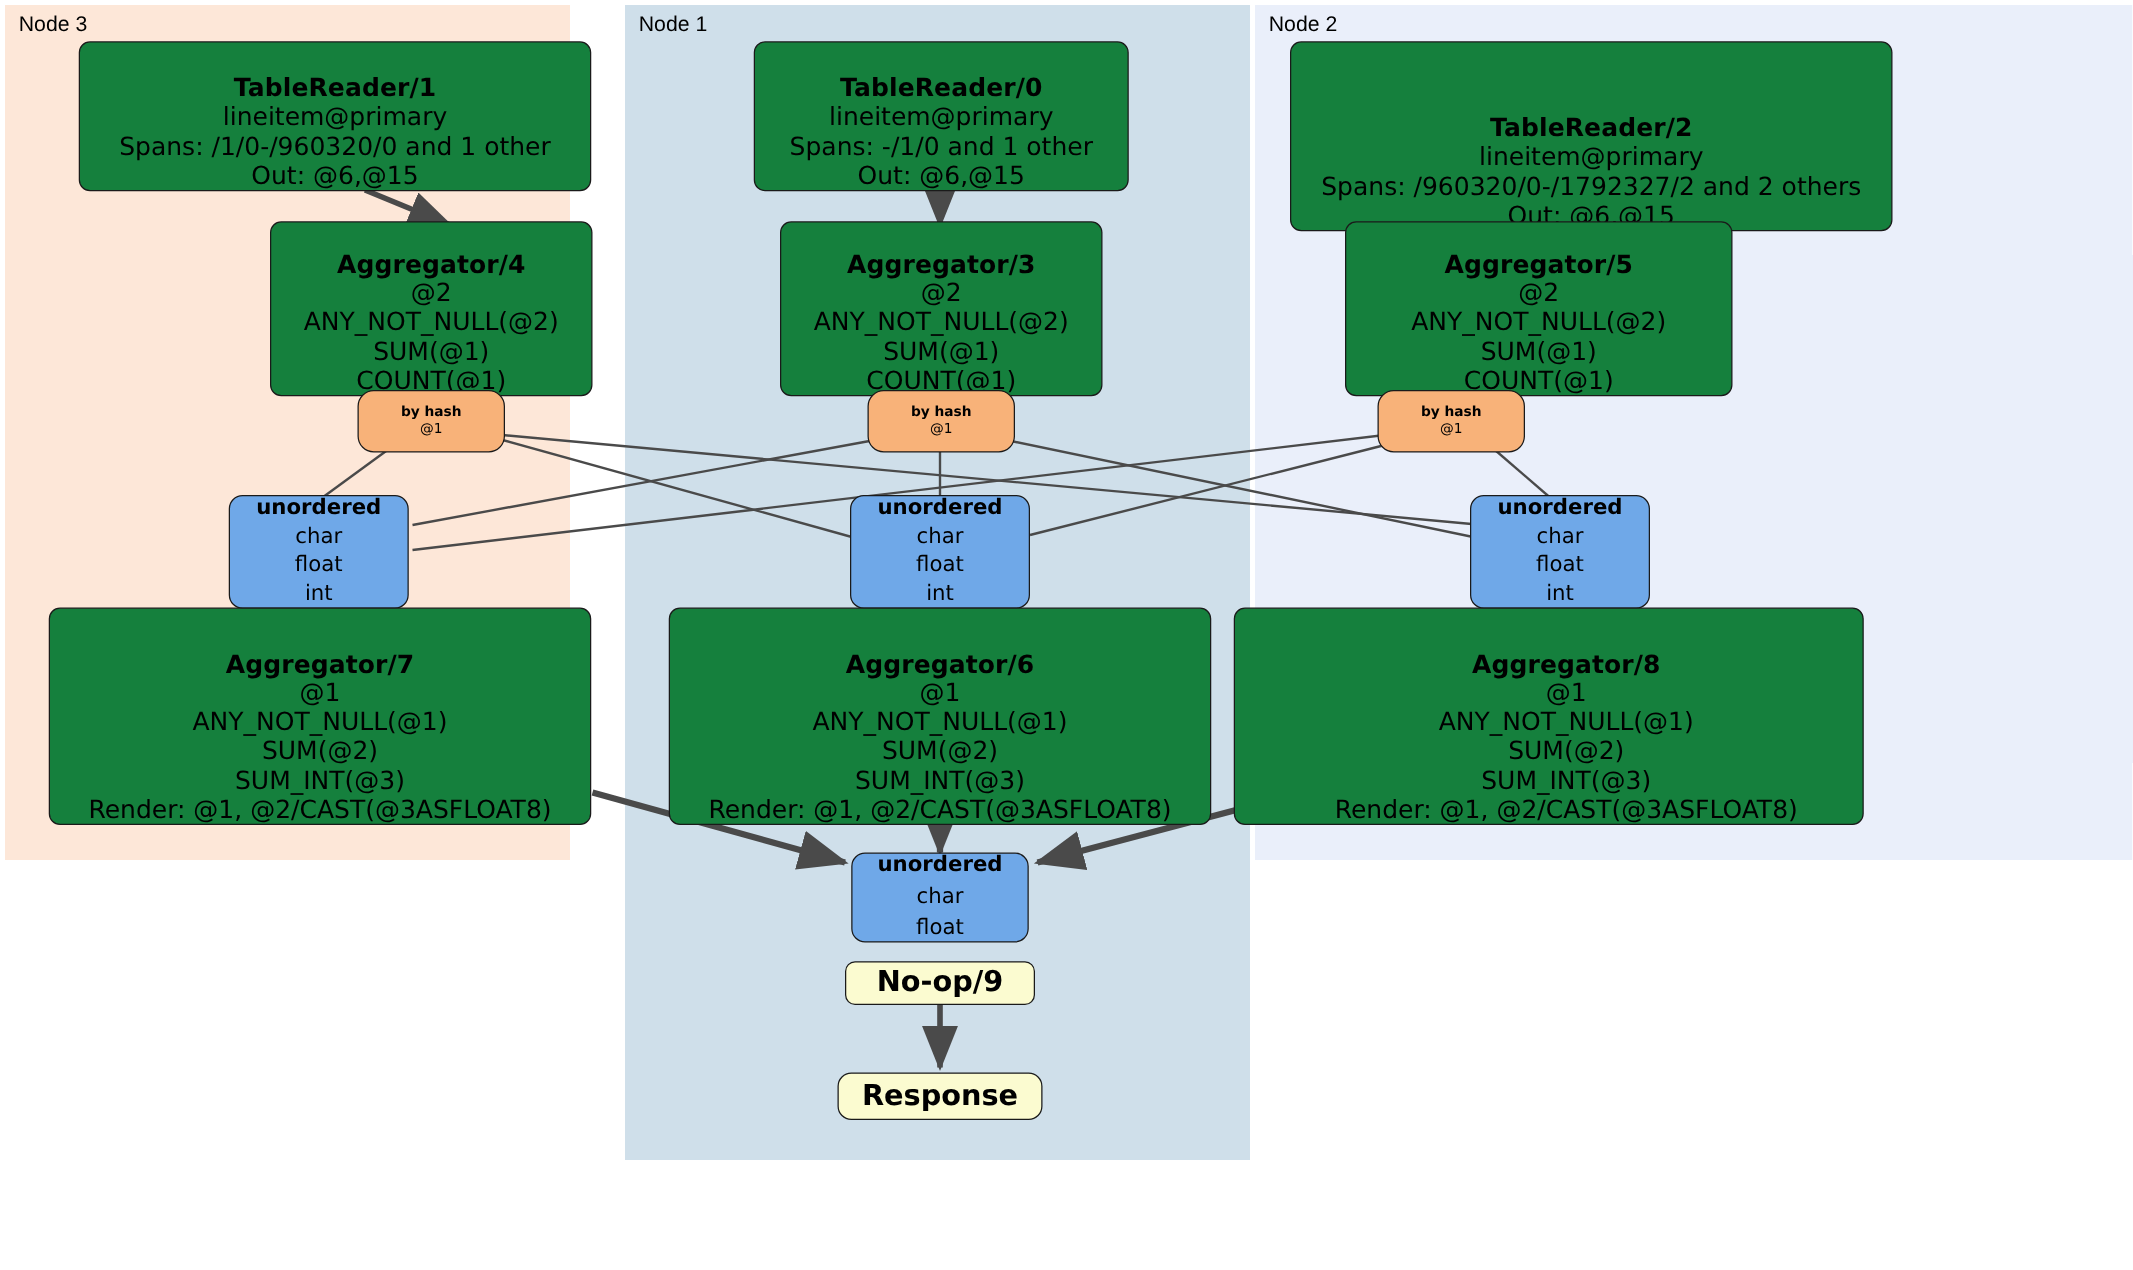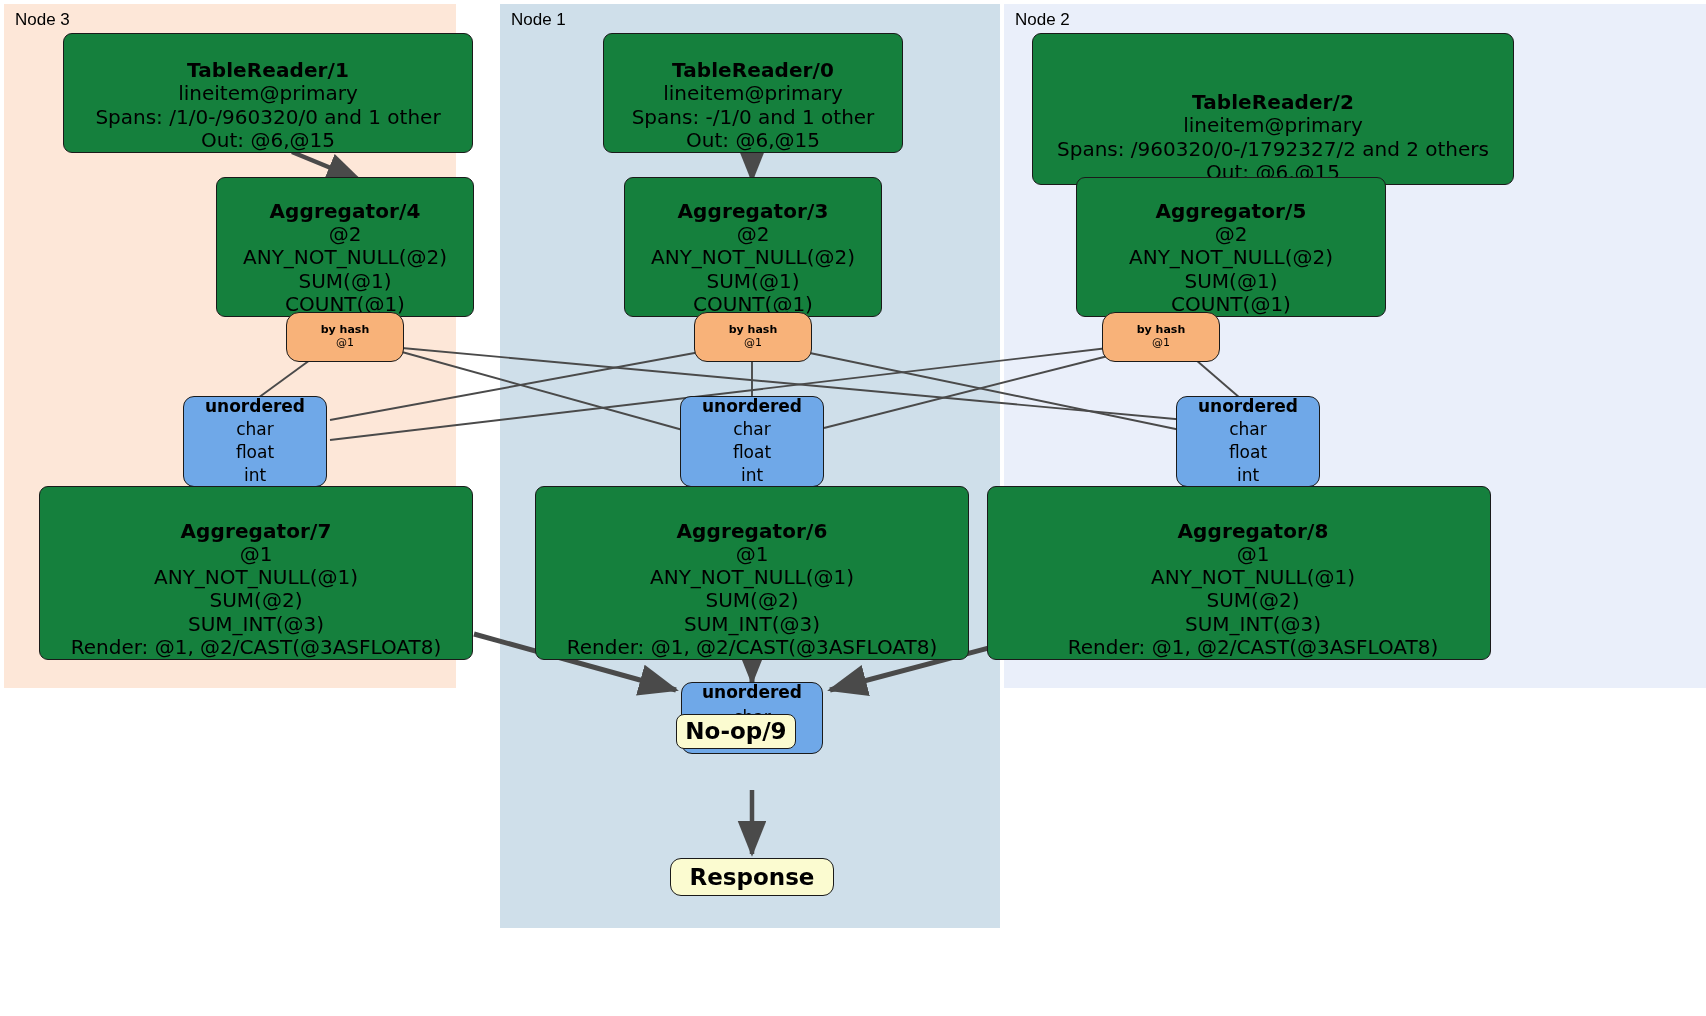--- a/index.html
+++ b/index.html
@@ -192,21 +192,21 @@
     <span class="t">SUM_INT(@3)</span>
     <span class="t">Render: @1, @2/CAST(@3ASFLOAT8)</span>
   </div>
 
   <div class="gnode sync" style="left:681px;top:682px;width:142px;height:72px;">
     <span class="t title">unordered</span>
     <span class="t">char</span>
     <span class="t">float</span>
   </div>
 
-  <div class="gnode small-proc" style="left:676px;top:714px;width:120px;height:35px;">
+  <div class="gnode small-proc" style="left:676px;top:769px;width:152px;height:35px;">
     <span class="t title">No-op/9</span>
   </div>
 
   <div class="gnode small-proc" style="left:670px;top:858px;width:164px;height:38px;border-radius:11px;">
     <span class="t title">Response</span>
   </div>
 
 </div>
 
 </body></html>

